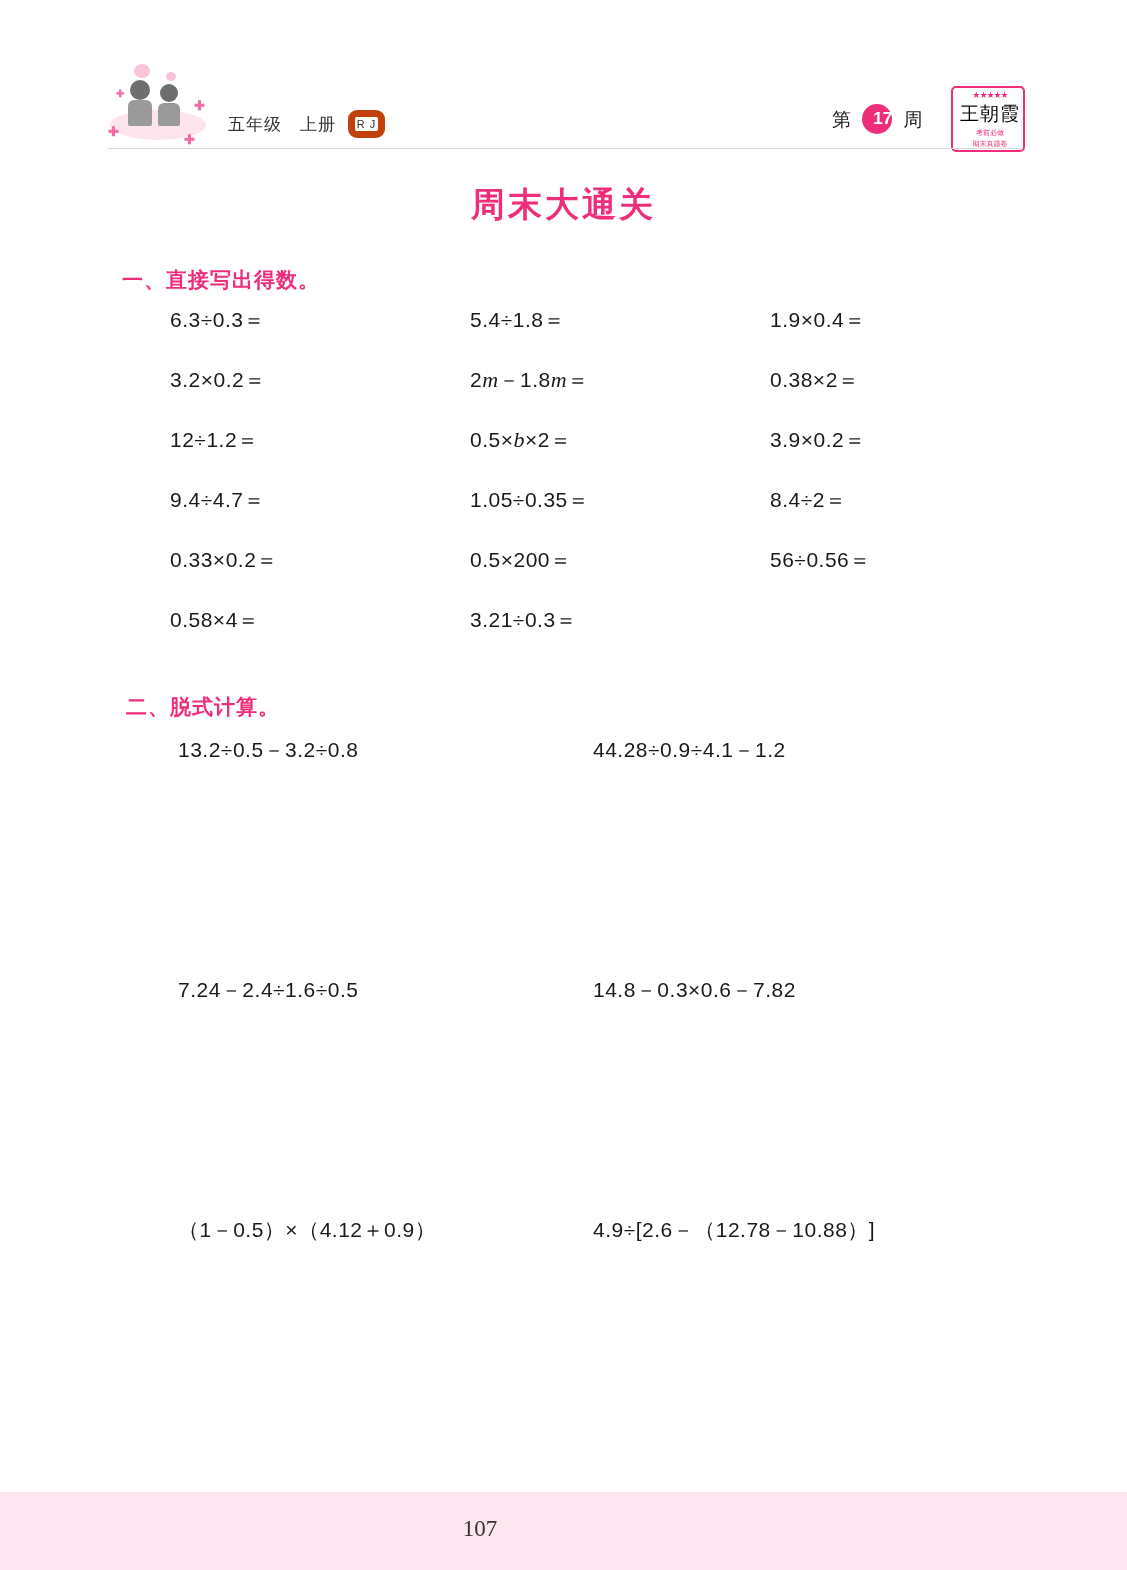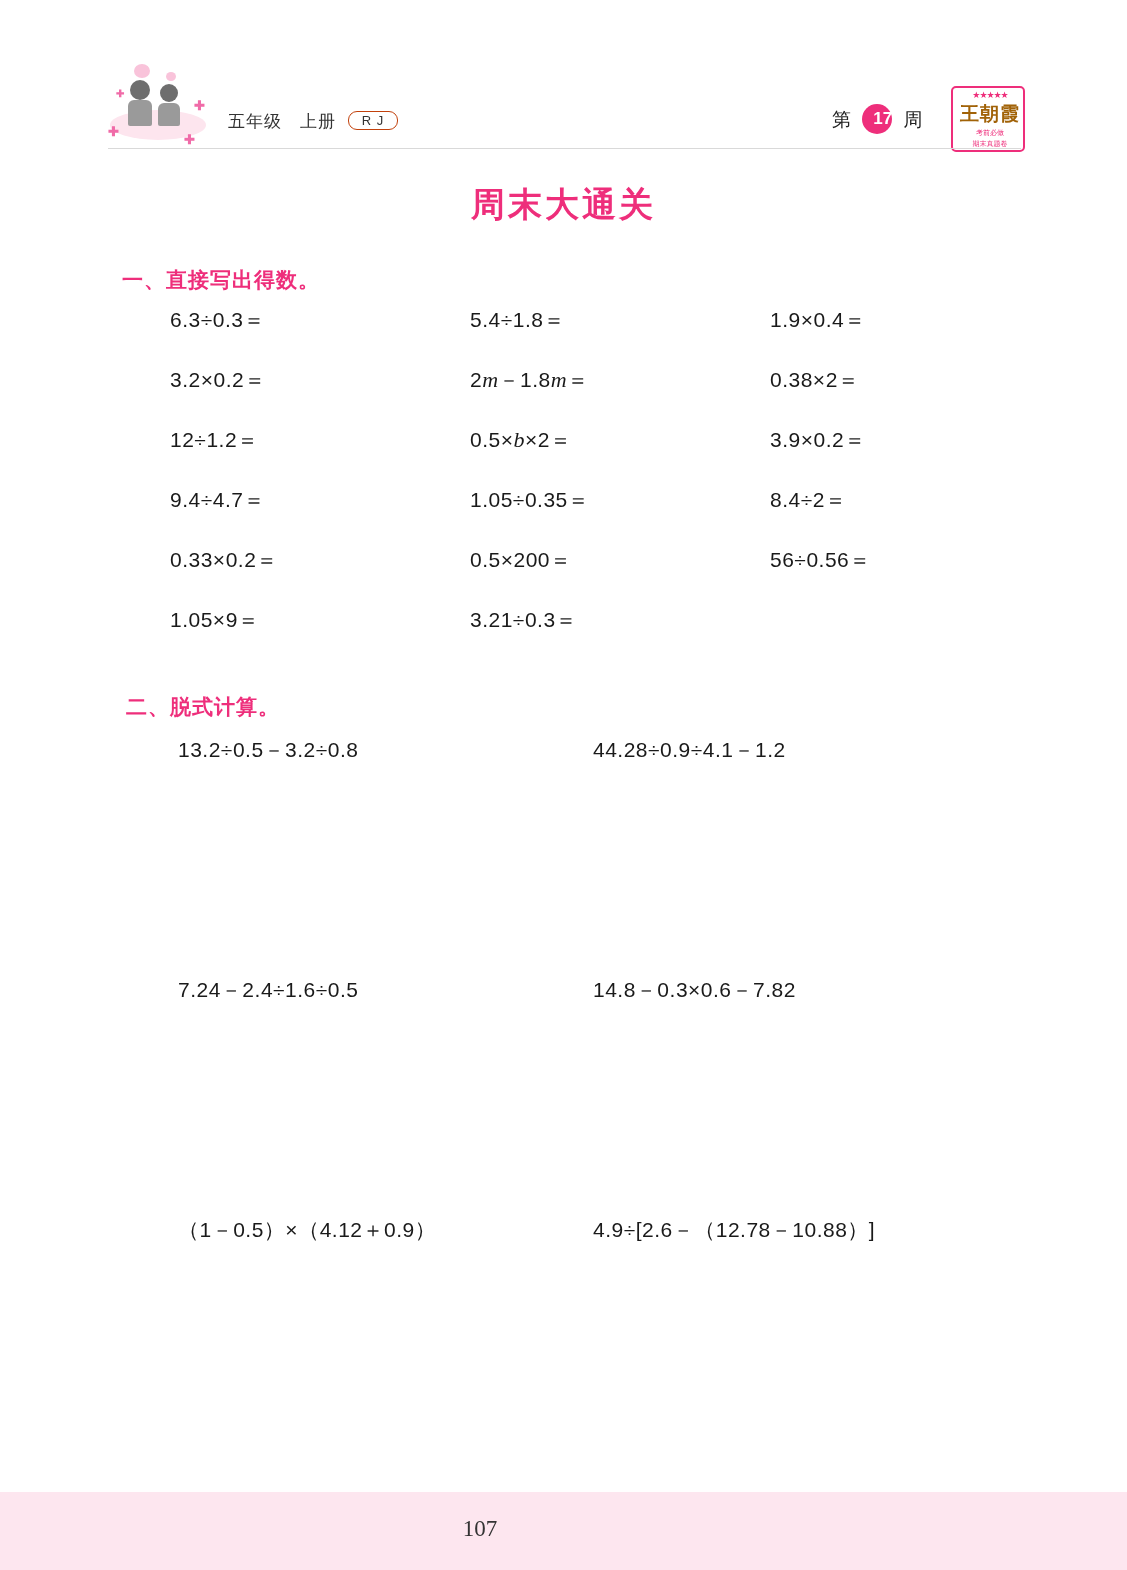--- a/index.html
+++ b/index.html
@@ -35,24 +35,24 @@
     position: absolute;
     left: 228px;
     top: 110px;
     font-size: 17px;
     color: #333;
     letter-spacing: 1px;
     white-space: nowrap;
   }
   .grade-info .rj-box {
     display: inline-block;
-    border: 1px solid #c2410c;
+    border: 7px solid #c2410c;
     border-radius: 9px;
-    padding: 1px 13px;
-    font-size: 13px;
+    padding: 1px 2px;
+    font-size: 11px;
     margin-left: 6px;
     vertical-align: 2px;
   }
   .week-label {
     position: absolute;
     left: 832px;
     top: 104px;
     font-size: 19px;
     color: #222;
     white-space: nowrap;
@@ -132,22 +132,22 @@
     text-align: center;
     font-size: 9px;
     color: #ee2e7b;
     letter-spacing: -1px;
   }
   .brand-stamp .bname {
     position: absolute;
     left: 0; top: 13px; width: 74px;
     text-align: center;
     font-size: 19px;
-    font-weight: bold;
-    color: #a16207;
+    font-weight: normal;
+    color: #000000;
     letter-spacing: 1px;
   }
   .brand-stamp .bsub {
     position: absolute;
     left: 0; top: 40px; width: 74px;
     text-align: center;
     font-size: 7px;
     color: #ee2e7b;
     letter-spacing: 0px;
   }
@@ -298,21 +298,21 @@
   <div class="oral-item">0.38×2＝</div>
   <div class="oral-item">12÷1.2＝</div>
   <div class="oral-item">0.5×<i>b</i>×2＝</div>
   <div class="oral-item">3.9×0.2＝</div>
   <div class="oral-item">9.4÷4.7＝</div>
   <div class="oral-item">1.05÷0.35＝</div>
   <div class="oral-item">8.4÷2＝</div>
   <div class="oral-item">0.33×0.2＝</div>
   <div class="oral-item">0.5×200＝</div>
   <div class="oral-item">56÷0.56＝</div>
-  <div class="oral-item">1.05×9＝</div>
+  <div class="oral-item">0.58×4＝</div>
   <div class="oral-item">3.21÷0.3＝</div>
 </div>
 
 <div class="section-heading" id="sec2-heading">二、脱式计算。</div>
 
 <div class="calc-grid">
   <div class="calc-item">13.2÷0.5－3.2÷0.8</div>
   <div class="calc-item">44.28÷0.9÷4.1－1.2</div>
   <div class="calc-item">7.24－2.4÷1.6÷0.5</div>
   <div class="calc-item">14.8－0.3×0.6－7.82</div>

